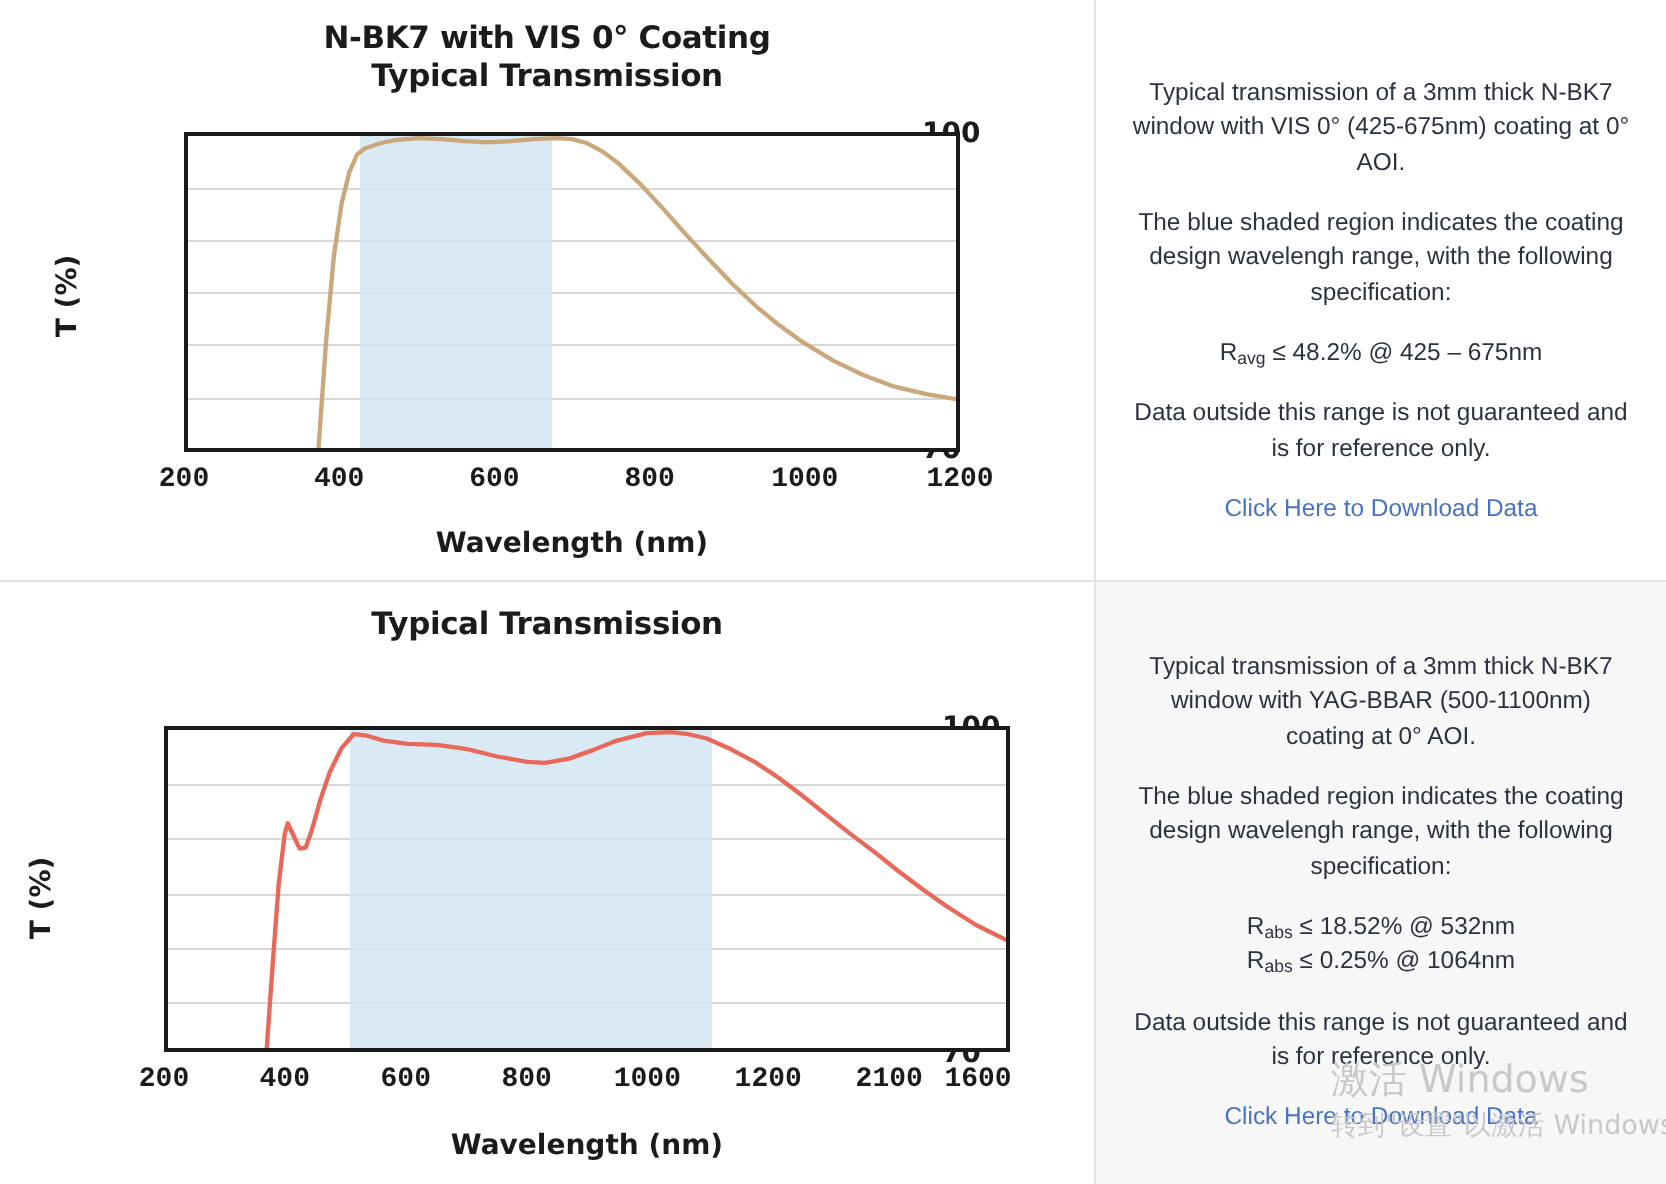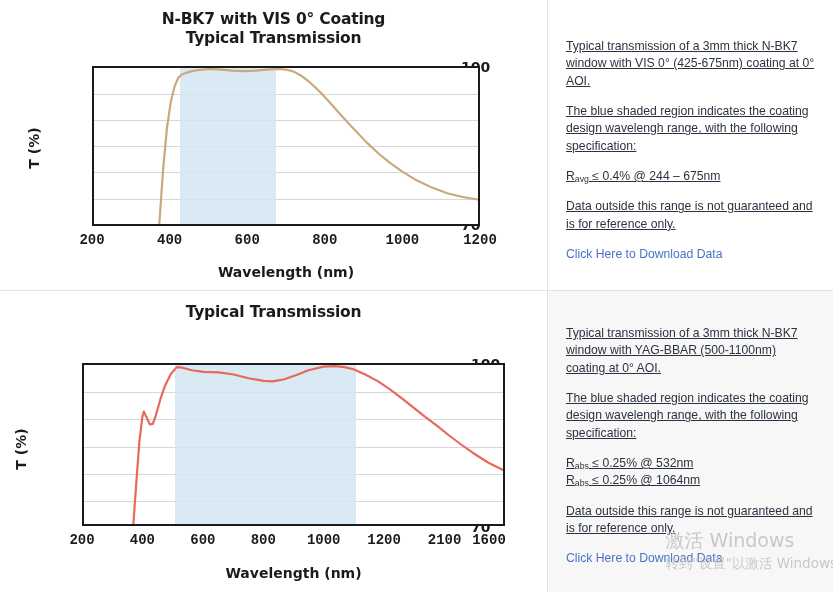--- a/index.html
+++ b/index.html
@@ -127,24 +127,24 @@
     font-family: "DejaVu Sans", sans-serif;
     font-weight: bold;
     font-size: 14px;
     color: #1b1b1b;
     white-space: nowrap;
   }
 
   
   .panel-inner {
     padding: 0 18px;
+    text-align: center;
     font-size: 12.2px;
     line-height: 1.42;
     color: #2c3340;
-    text-decoration: underline;
   }
   .row-1 .panel-inner { padding-top: 38px; }
   .row-2 .panel-inner { padding-top: 34px; }
   .panel-inner p { margin: 0 0 13px 0; }
   .spec-block { margin: 0 0 13px 0; }
   .spec-line { white-space: nowrap; }
   .spec-line sub {
     font-size: .72em;
     vertical-align: -.22em;
   }
@@ -221,21 +221,21 @@
 
       <div class="xlabel" style="left:92px; top:264px; width:388px;">Wavelength (nm)</div>
     </div>
 
     <div class="text-cell">
       <div class="panel-inner">
         <p>Typical transmission of a 3mm thick N-BK7 window with VIS 0° (425-675nm) coating at 0° AOI.</p>
         <p>The blue shaded region indicates the coating design wavelengh range, with the following specification:</p>
         <div class="spec-block">
           <div class="spec-line">
-            <span>R</span><sub>avg</sub><span> ≤ 0.4% @ 244 – 675nm</span>
+            <span>R</span><sub>avg</sub><span> ≤ 48.2% @ 425 – 675nm</span>
           </div>
         </div>
         <p>Data outside this range is not guaranteed and is for reference only.</p>
         <a href="#" class="download-link">Click Here to Download Data</a>
       </div>
     </div>
   </div>
 
   <div class="row row-2">
 
@@ -283,21 +283,21 @@
 
       <div class="xlabel" style="left:82px; top:274px; width:423px;">Wavelength (nm)</div>
     </div>
 
     <div class="text-cell">
       <div class="panel-inner">
         <p>Typical transmission of a 3mm thick N-BK7 window with YAG-BBAR (500-1100nm) coating at 0° AOI.</p>
         <p>The blue shaded region indicates the coating design wavelengh range, with the following specification:</p>
         <div class="spec-block">
           <div class="spec-line">
-            <span>R</span><sub>abs</sub><span> ≤ 0.25% @ 532nm</span>
+            <span>R</span><sub>abs</sub><span> ≤ 18.52% @ 532nm</span>
           </div>
           <div class="spec-line">
             <span>R</span><sub>abs</sub><span> ≤ 0.25% @ 1064nm</span>
           </div>
         </div>
         <p>Data outside this range is not guaranteed and is for reference only.</p>
         <a href="#" class="download-link">Click Here to Download Data</a>
       </div>
 
       <div class="watermark">

